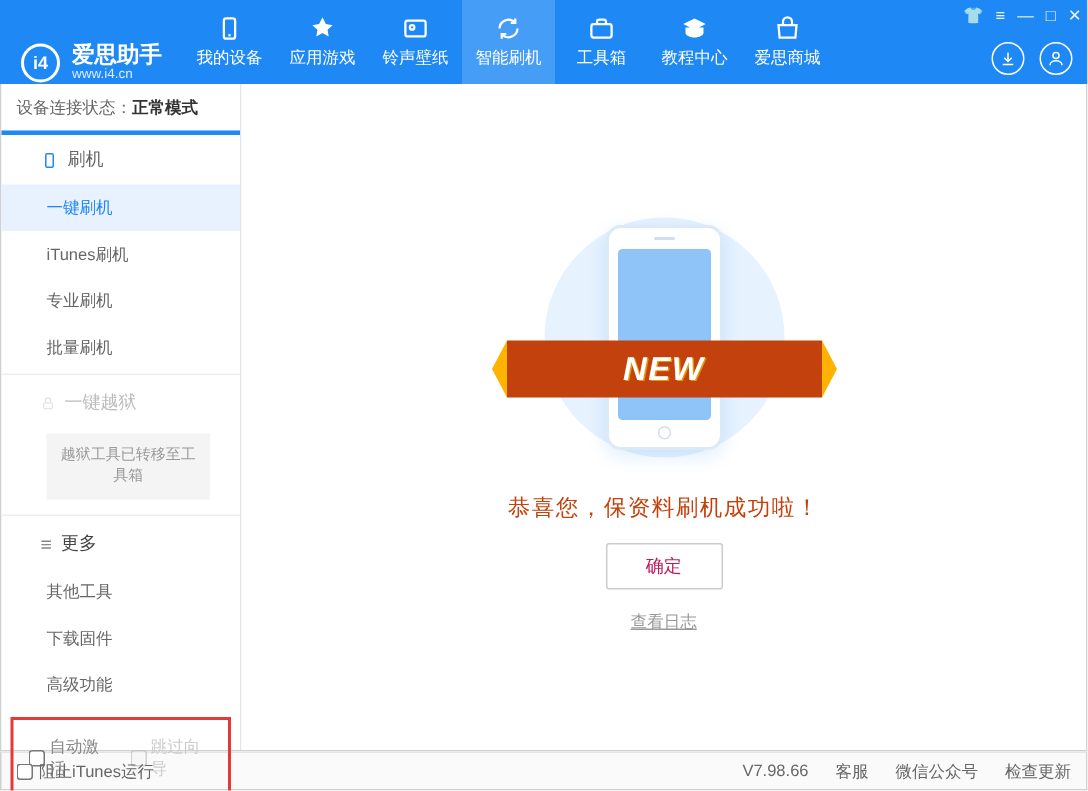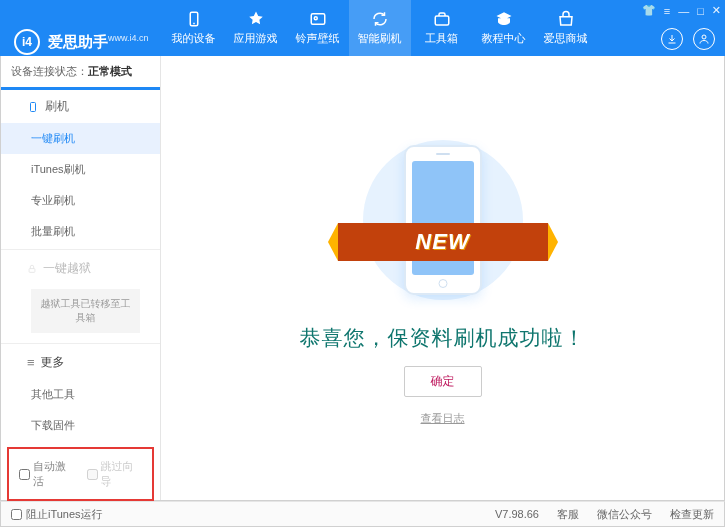--- a/index.html
+++ b/index.html
@@ -1,21 +1,21 @@
 <!DOCTYPE html>
 <html><head>
 <meta charset="utf-8">
 <style>
 * { margin: 0; padding: 0; box-sizing: border-box; font-family: "Microsoft YaHei", Arial, sans-serif; }
 body { width: 725px; height: 527px; background: #fff; overflow: hidden; font-size: 12px; }
 
 .titlebar { height: 56px; background: #1e88f5; display: flex; align-items: center; color: #fff; position: relative; }
 .logo { display: flex; align-items: center; padding: 0 14px; gap: 8px; margin-top: 28px; }
 .logo-icon { width: 26px; height: 26px; border: 2px solid #fff; border-radius: 50%; display: flex; align-items: center; justify-content: center; font-weight: bold; font-size: 12px; }
-.logo-text { display: flex; flex-direction: row; line-height: 1.1; }
+.logo-text { display: flex; flex-direction: column; line-height: 1.1; }
 .logo-title { font-size: 15px; font-weight: bold; }
 .logo-sub { font-size: 9px; opacity: 0.85; }
 
 .top-nav { display: flex; height: 100%; }
 .top-nav-item { display: flex; flex-direction: column; align-items: center; justify-content: center; width: 62px; height: 100%; font-size: 11px; color: #fff; cursor: pointer; gap: 3px; }
 .top-nav-item.active { background: rgba(255,255,255,0.18); }
 .top-nav-icon { width: 18px; height: 18px; display: flex; align-items: center; justify-content: center; }
 
 .win-controls { position: absolute; right: 4px; top: 4px; display: flex; gap: 8px; font-size: 11px; align-items: center; }
 .win-controls span { cursor: pointer; opacity: 0.9; }
@@ -44,21 +44,21 @@
 .phone-body { position: relative; width: 78px; height: 150px; background: #fff; border-radius: 10px; border: 2px solid #dce9f6; box-shadow: 0 4px 12px rgba(30,136,245,0.15); }
 .phone-screen { position: absolute; left: 6px; right: 6px; top: 14px; bottom: 18px; background: #8fc4f8; border-radius: 3px; }
 .phone-speaker { position: absolute; top: 6px; left: 50%; transform: translateX(-50%); width: 14px; height: 2px; background: #cfdff0; border-radius: 2px; }
 .phone-home { position: absolute; bottom: 5px; left: 50%; transform: translateX(-50%); width: 9px; height: 9px; border: 1.5px solid #cfdff0; border-radius: 50%; }
 .ribbon { position: absolute; left: -30px; right: -30px; top: 62%; transform: translateY(-50%); height: 38px; background: #c2410c; display: flex; align-items: center; justify-content: center; }
 .ribbon::before, .ribbon::after { content:""; position:absolute; top:0; width:0; height:0; border-top:19px solid transparent; border-bottom:19px solid transparent; }
 .ribbon::before { left:-10px; border-right:10px solid #ffb300; }
 .ribbon::after { right:-10px; border-left:10px solid #ffb300; }
 .ribbon-text { font-size: 22px; font-weight: 900; font-style: italic; color: #fff; letter-spacing: 1px; text-shadow: 1px 1px 0 #e69500; }
 
-.success-text { font-size: 21px; color: #0f766e; letter-spacing: 1px; }
+.success-text { font-size: 15px; color: #c2410c; letter-spacing: 1px; }
 .ok-btn { border: 1px solid #ccc; background: #fff; padding: 6px 26px; font-size: 12px; color: #be185d; cursor: pointer; border-radius: 2px; }
 .view-log { font-size: 11px; color: #999; text-decoration: underline; cursor: pointer; }
 
 .footer { height: 26px; border: 1px solid #d0d0d0; border-top: 1px solid #e5e5e5; display: flex; align-items: center; padding: 0 10px; font-size: 11px; color: #666; justify-content: space-between; background: #fafafa; }
 .footer-right { display: flex; gap: 18px; align-items: center; }
 .footer label { display: flex; align-items: center; gap: 4px; }
 
 input[type=checkbox] { width: 11px; height: 11px; }
 .lock-icon { width: 10px; height: 10px; opacity: 0.4; }
 .more-icon { font-size: 13px; color: #888; }
@@ -188,20 +188,21 @@
     </div>
     <div class="side-note">越狱工具已转移至工具箱</div>
     <div class="side-divider"></div>
 
     <div class="side-section">
       <span class="more-icon">≡</span>
       <span>更多</span>
     </div>
     <div class="side-item">其他工具</div>
     <div class="side-item">下载固件</div>
+    <div class="side-item">高级功能</div>
 
     <div class="spacer"></div>
 
     <div class="checkbox-row">
       <label>
           <input type="checkbox" style="">
           <span>自动激活</span>
         </label>
       <label style="color:#ccc;">
           <input type="checkbox" disabled="" style="">

